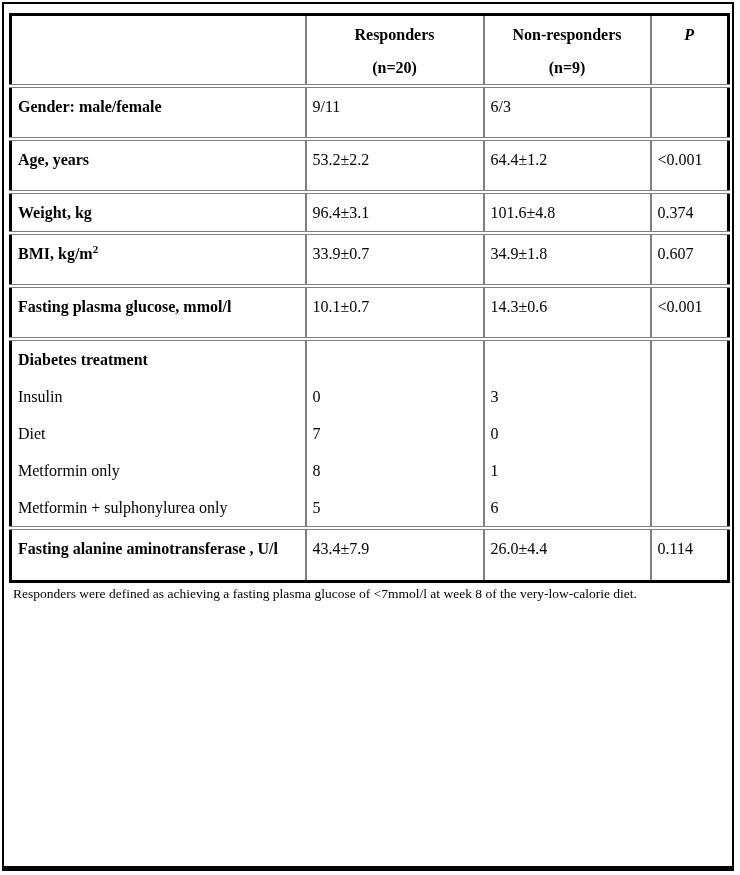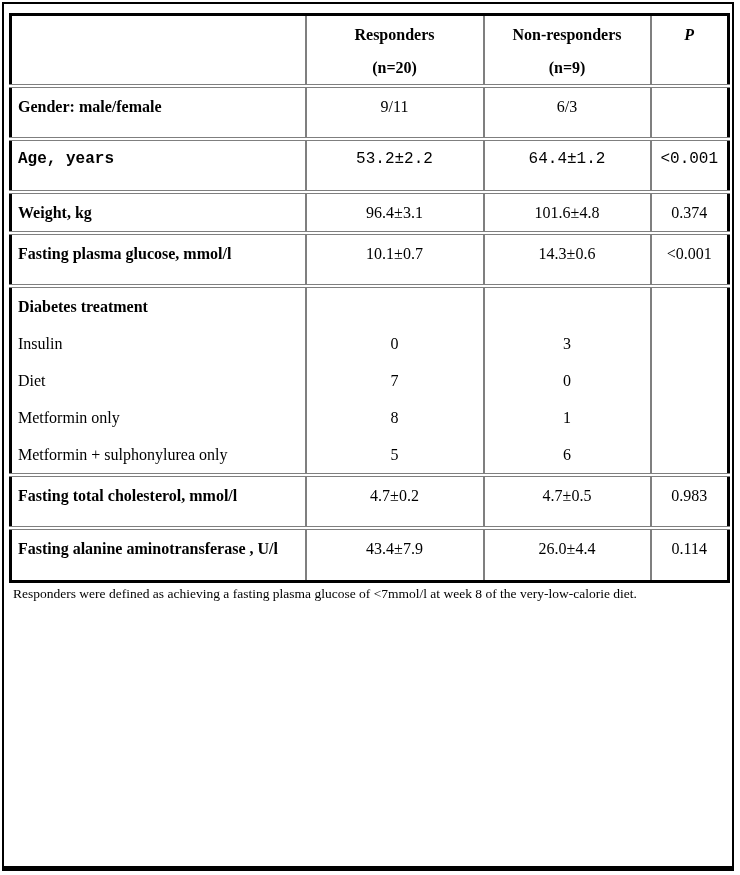--- a/index.html
+++ b/index.html
@@ -47,21 +47,21 @@
     border: 2px solid #7f7f7f;
   }
   th.p-head { font-style: italic; }
   tbody td {
     border: 2px solid #7f7f7f;
     border-top: 4px double #7f7f7f;
     line-height: 37px;
   }
   td.label { text-align: left; font-weight: normal; }
   td.label .b { font-weight: bold; }
-  td.val { text-align: center; font-weight: normal; }
+  td.val { font-weight: normal; }
   sup {
     font-size: 11px;
     line-height: 0;
     vertical-align: super;
   }
   .footnote {
     font-size: 13.5px;
     line-height: 17px;
     padding: 2px 4px 0 9px;
   }
@@ -97,21 +97,21 @@
             <div class="b">Gender: male/female</div>
           </td>
           <td class="val">
             <div>9/11</div>
           </td>
           <td class="val">
             <div>6/3</div>
           </td>
           <td class="val"></td>
         </tr>
-        <tr style="height: 53px; font-family: Liberation Mono, monospace;">
+        <tr style="height: 53px;">
           <td class="label">
             <div class="b">Age, years</div>
           </td>
           <td class="val">
             <div>53.2±2.2</div>
           </td>
           <td class="val">
             <div>64.4±1.2</div>
           </td>
           <td class="val">&lt;0.001</td>
@@ -120,20 +120,32 @@
           <td class="label">
             <div class="b">Weight, kg</div>
           </td>
           <td class="val">
             <div>96.4±3.1</div>
           </td>
           <td class="val">
             <div>101.6±4.8</div>
           </td>
           <td class="val">0.374</td>
+        </tr>
+        <tr style="height: 53px;">
+          <td class="label">
+            <div class="b">BMI, kg/m<sup>2</sup></div>
+          </td>
+          <td class="val">
+            <div>33.9±0.7</div>
+          </td>
+          <td class="val">
+            <div>34.9±1.8</div>
+          </td>
+          <td class="val">0.607</td>
         </tr>
         <tr style="height: 53px;">
           <td class="label">
             <div class="b">Fasting plasma glucose, mmol/l</div>
           </td>
           <td class="val">
             <div>10.1±0.7</div>
           </td>
           <td class="val">
             <div>14.3±0.6</div>
@@ -159,32 +171,20 @@
             <div>&nbsp;</div>
             <div>3</div>
             <div>0</div>
             <div>1</div>
             <div>6</div>
           </td>
           <td class="val"></td>
         </tr>
         <tr style="height: 53px;">
           <td class="label">
-            <div class="b">Fasting total cholesterol, mmol/l</div>
-          </td>
-          <td class="val">
-            <div>4.7±0.2</div>
-          </td>
-          <td class="val">
-            <div>4.7±0.5</div>
-          </td>
-          <td class="val">0.983</td>
-        </tr>
-        <tr style="height: 53px;">
-          <td class="label">
             <div class="b">Fasting  alanine aminotransferase , U/l</div>
           </td>
           <td class="val">
             <div>43.4±7.9</div>
           </td>
           <td class="val">
             <div>26.0±4.4</div>
           </td>
           <td class="val">0.114</td>
         </tr>

